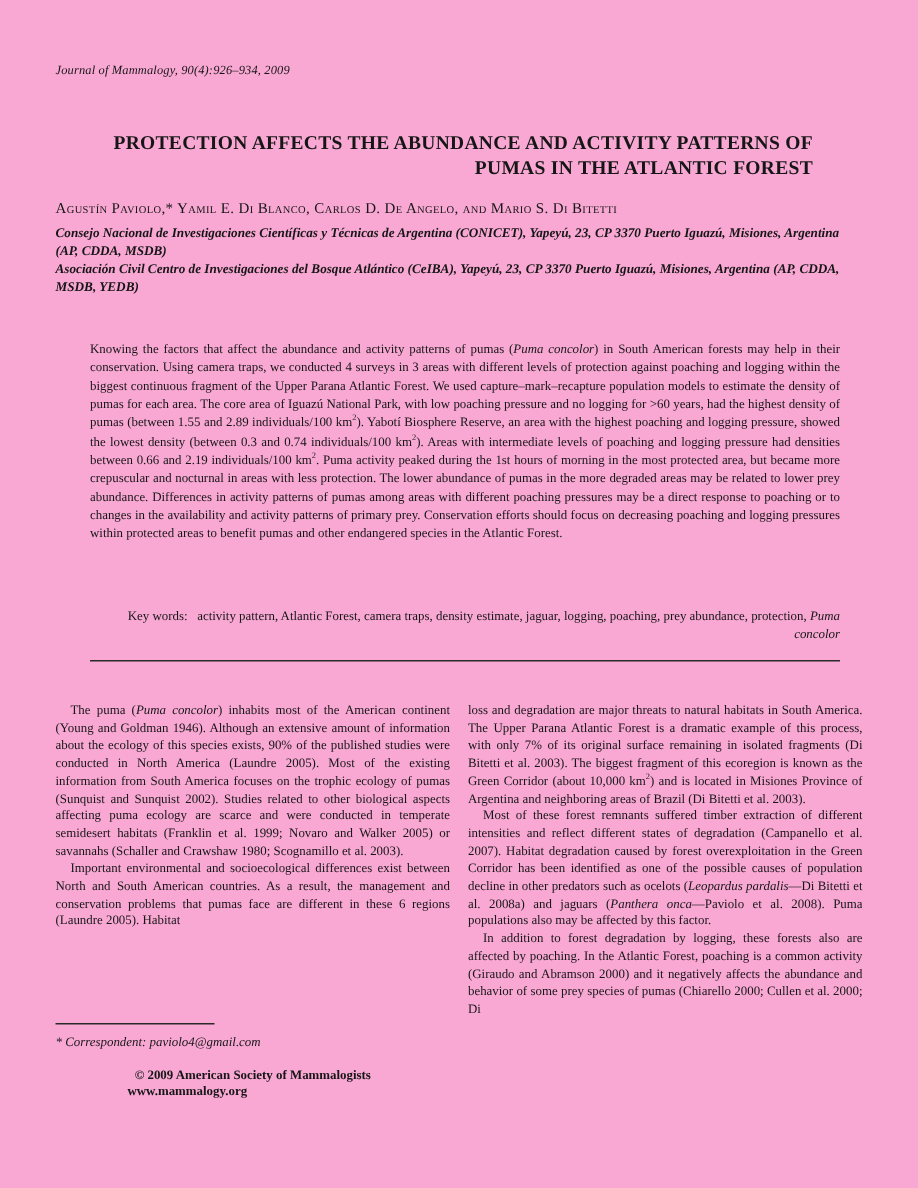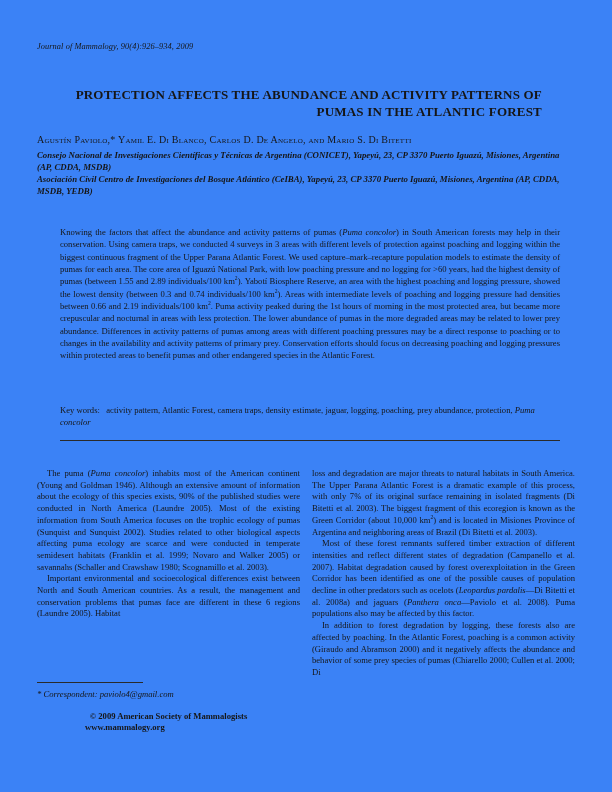--- a/index.html
+++ b/index.html
@@ -1,21 +1,21 @@
 <!DOCTYPE html>
 <html><head>
 <meta charset="utf-8">
 <style>
   html, body { margin: 0; padding: 0; background: #e8e8e8; }
   .page {
     position: relative;
     width: 612px;
     height: 792px;
     margin: 0 auto;
-    background: #3b82f6;
+    background: #f9a8d4;
     font-family: "Liberation Serif", serif;
     color: #161616;
     overflow: hidden;
   }
   .journal-line {
     position: absolute;
     top: 42px; left: 37px;
     font-size: 8.3px;
     font-style: italic;
     letter-spacing: 0.1px;
@@ -53,21 +53,21 @@
     font-size: 8.6px;
     line-height: 12.35px;
     text-align: justify;
   }
   .keywords {
     position: absolute;
     top: 404px; left: 60px;
     width: 500px;
     font-size: 8.6px;
     line-height: 12.1px;
-    text-align: left;
+    text-align: right;
   }
   .abstract-rule {
     position: absolute;
     top: 440px; left: 60px;
     width: 500px;
     height: 0;
     border-top: 1px solid #2a2a2a;
   }
   .col {
     position: absolute;

